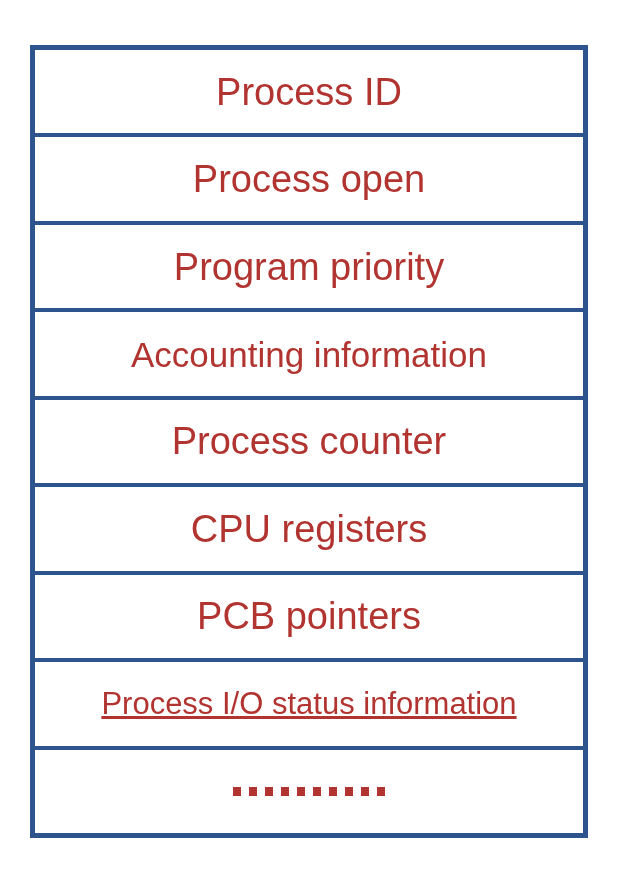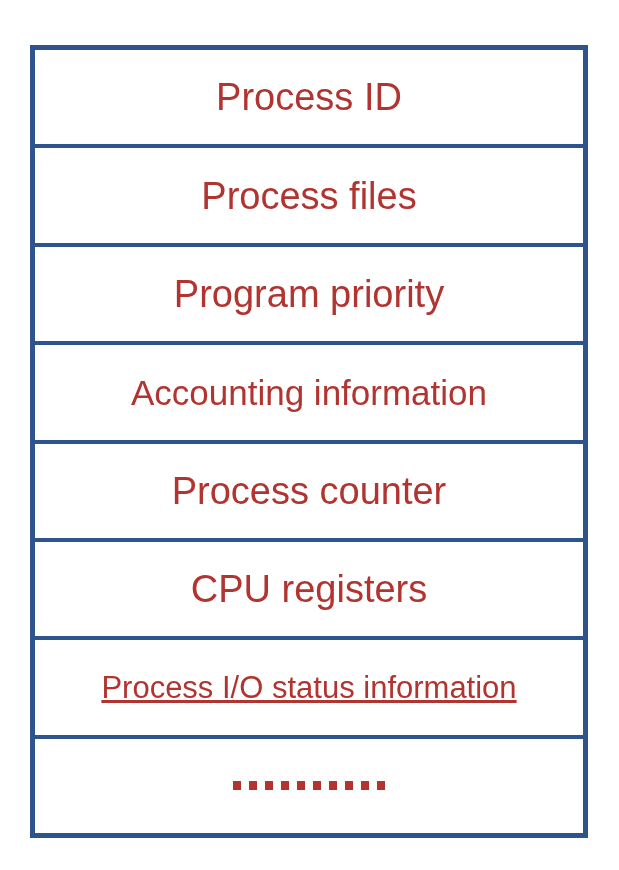--- a/index.html
+++ b/index.html
@@ -64,39 +64,42 @@
 <body>
 
 <div class="canvas">
   <div class="pcb-box">
 
     <div class="pcb-row">
       <span class="pcb-row-label">Process ID</span>
     </div>
 
     <div class="pcb-row">
-      <span class="pcb-row-label">Process files</span>
+      <span class="pcb-row-label">Process open</span>
     </div>
 
     <div class="pcb-row">
       <span class="pcb-row-label">Program priority</span>
     </div>
 
     <div class="pcb-row">
       <span class="pcb-row-label fs-accounting">Accounting information</span>
     </div>
 
     <div class="pcb-row">
       <span class="pcb-row-label">Process counter</span>
     </div>
 
     <div class="pcb-row">
       <span class="pcb-row-label">CPU registers</span>
     </div>
 
+    <div class="pcb-row">
+      <span class="pcb-row-label">PCB pointers</span>
+    </div>
 
 
     <div class="pcb-row">
       <span class="pcb-row-label fs-io">Process I/O status information</span>
     </div>
 
     <div class="pcb-row">
       <span class="dots-row">
           <span class="dot"></span>
           <span class="dot"></span>

